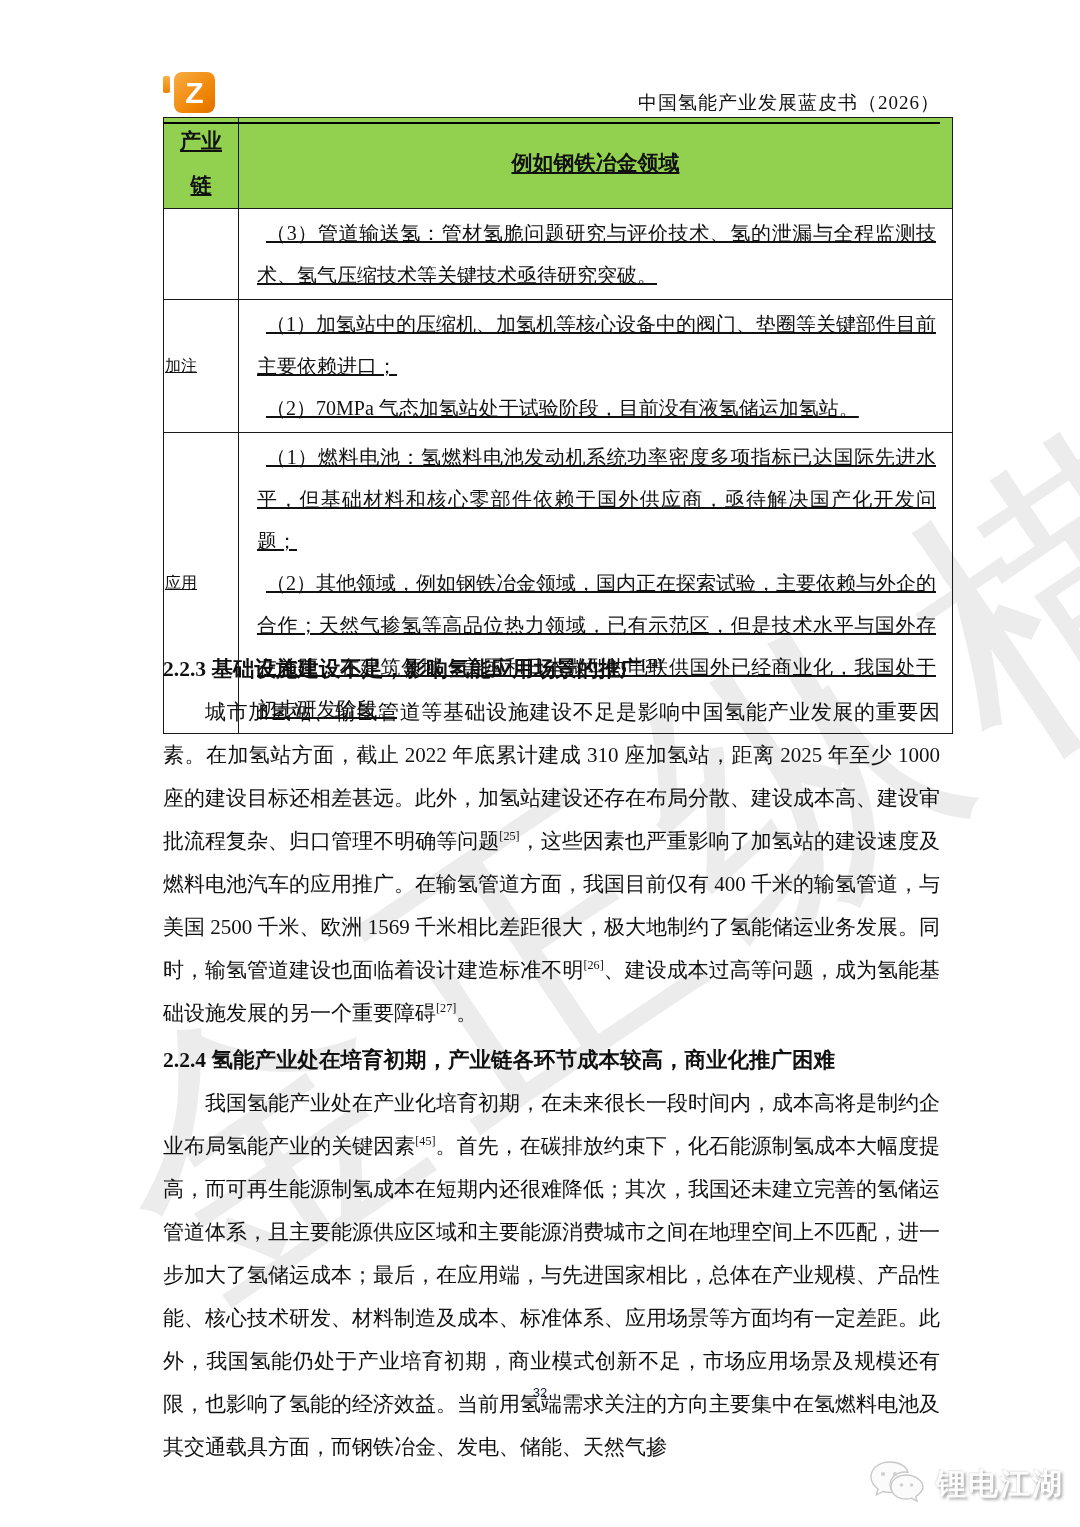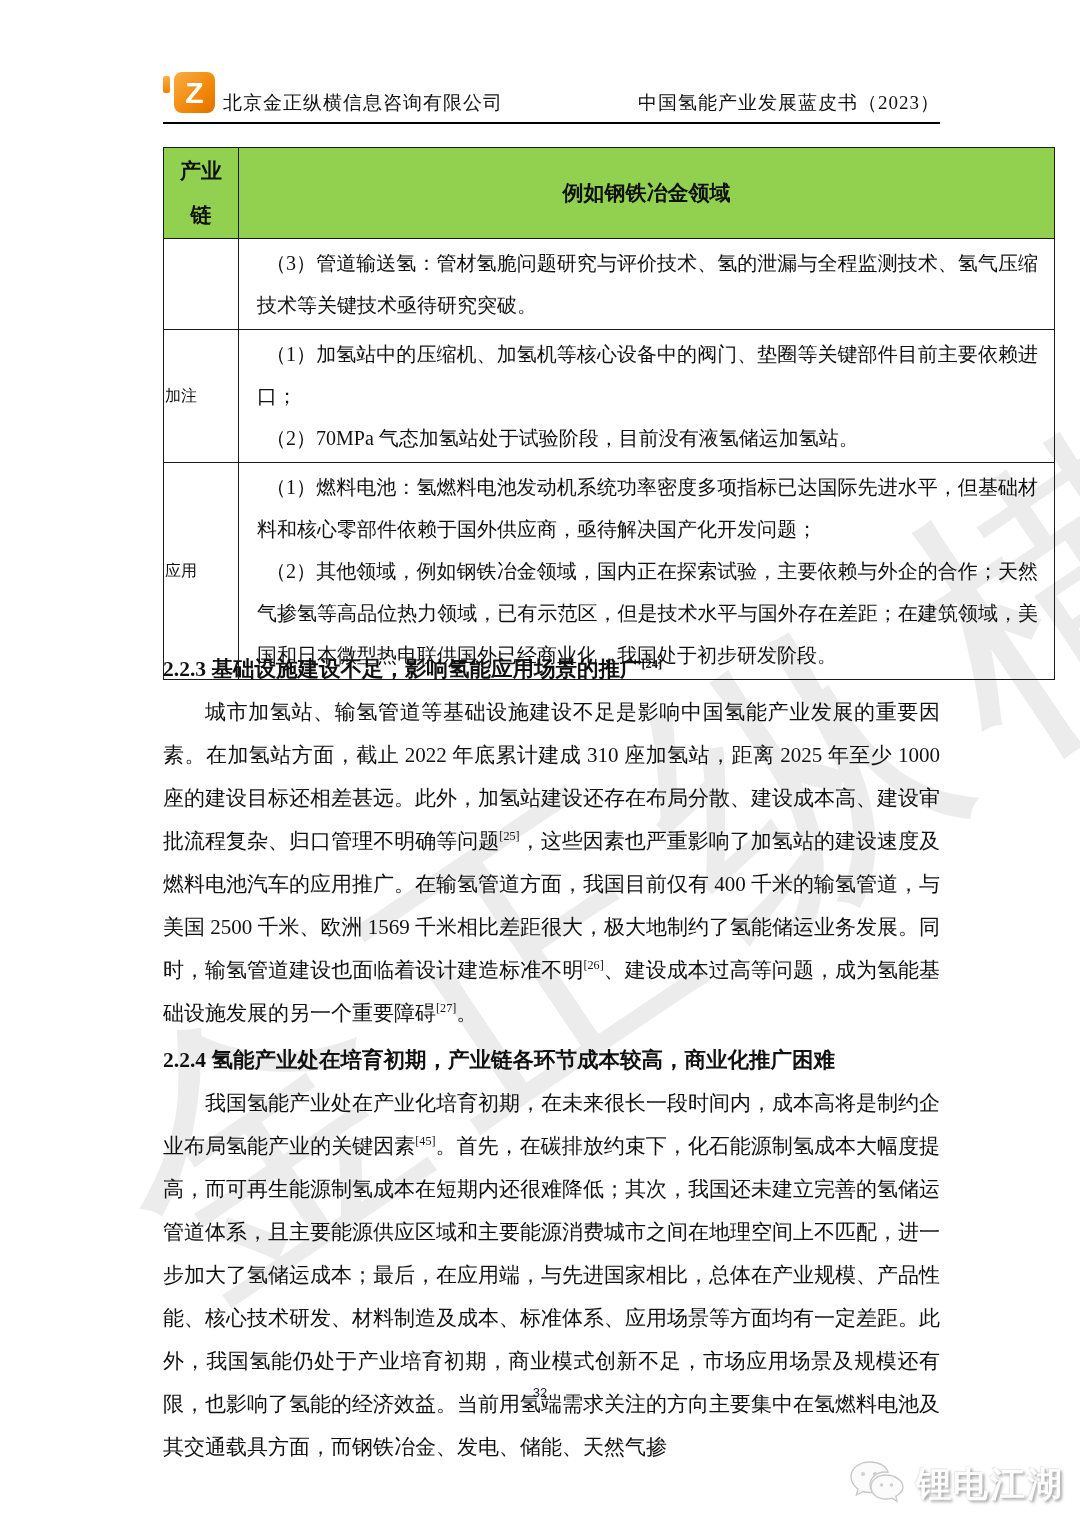--- a/index.html
+++ b/index.html
@@ -39,22 +39,22 @@
     border-radius:8px;display:flex;align-items:center;justify-content:center;
   }
   .logo-z{
     color:#fff;font-family:"Liberation Sans",sans-serif;
     font-weight:bold;font-size:30px;line-height:1;
   }
   .hdr-company{font-size:19px;letter-spacing:1px;padding-bottom:2px;}
   .hdr-title{font-size:19px;letter-spacing:1px;padding-bottom:2px;}
   
   .tbl{
-    position:absolute;left:163px;top:147px;width:892px;z-index:1;
-    border-collapse:collapse;table-layout:fixed;
+    position:absolute;left:163px;top:117px;width:790px;z-index:1;
+    border-collapse:collapse;table-layout:fixed;text-decoration:underline;
   }
   .tbl td{
     border:1.5px solid #1a1a1a;vertical-align:middle;
     font-size:20px;line-height:42px;
   }
   .tbl col.c1{width:75px;}
   .tbl .th{
     background:#92d050;text-align:center;font-weight:bold;
     font-family:"Liberation Sans",sans-serif;
     height:88px;font-size:21px;
@@ -78,44 +78,43 @@
     position:absolute;left:0;top:1385px;width:100%;
     text-align:center;font-size:13px;color:#0f172a;z-index:1;
     font-family:"Liberation Sans",sans-serif;
   }
   .footer-wm{
     position:absolute;right:16px;bottom:18px;z-index:2;
     display:flex;align-items:center;gap:10px;
   }
   .wechat-icon{width:58px;height:50px;flex:none;}
   .footer-wm-text{
-    font-size:35px;font-weight:bold;letter-spacing:2px;
+    font-size:30px;font-weight:bold;letter-spacing:2px;
     font-family:"Liberation Sans",sans-serif;
     color:#fdfdfd;
     text-shadow:2px 2px 3px rgba(120,120,120,0.65), -1px -1px 1px rgba(200,200,200,0.4);
   }
 </style>
 </head>
 <body>
 
 <div class="page">
 
   <div class="wm-diagonal">金正纵横</div>
 
   <div class="hdr">
     <div class="hdr-left">
       <div class="logo">
         <div class="logo-bar"></div>
         <div class="logo-box">
           <span class="logo-z">Z</span>
         </div>
       </div>
-      <div class="hdr-company">北京金正纵横信息咨询有限公司</div>
     </div>
-    <div class="hdr-title">中国氢能产业发展蓝皮书（2023）</div>
+    <div class="hdr-title">中国氢能产业发展蓝皮书（2026）</div>
   </div>
 
   <table class="tbl">
     <colgroup>
         <col class="c1">
         <col>
       </colgroup>
     <tbody>
       <tr>
         <td class="th">

